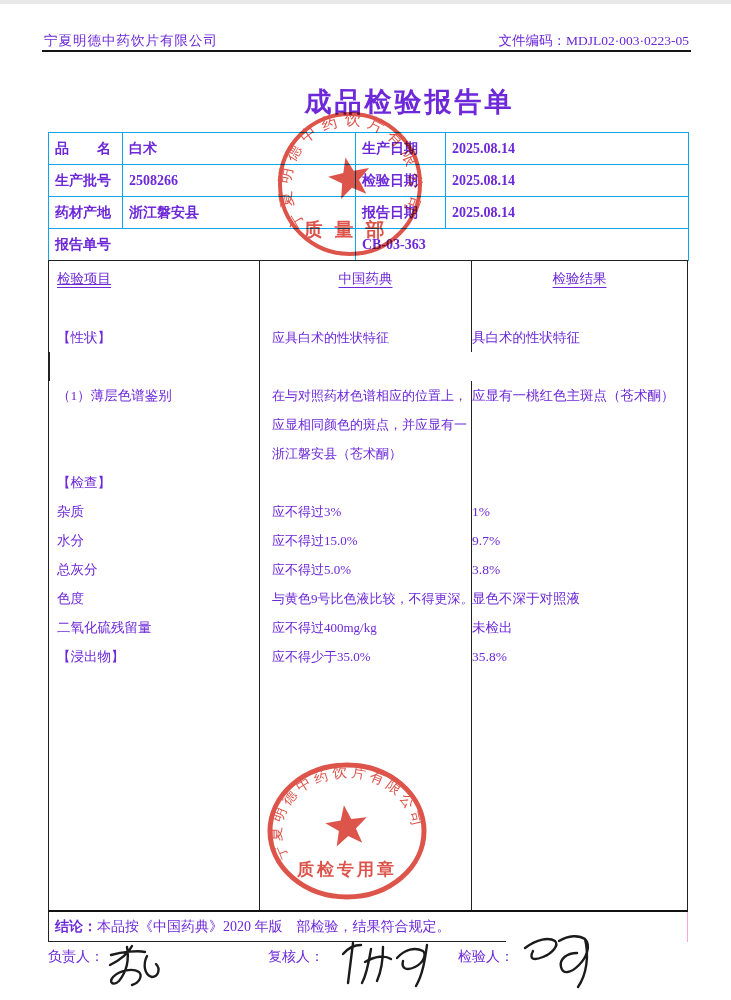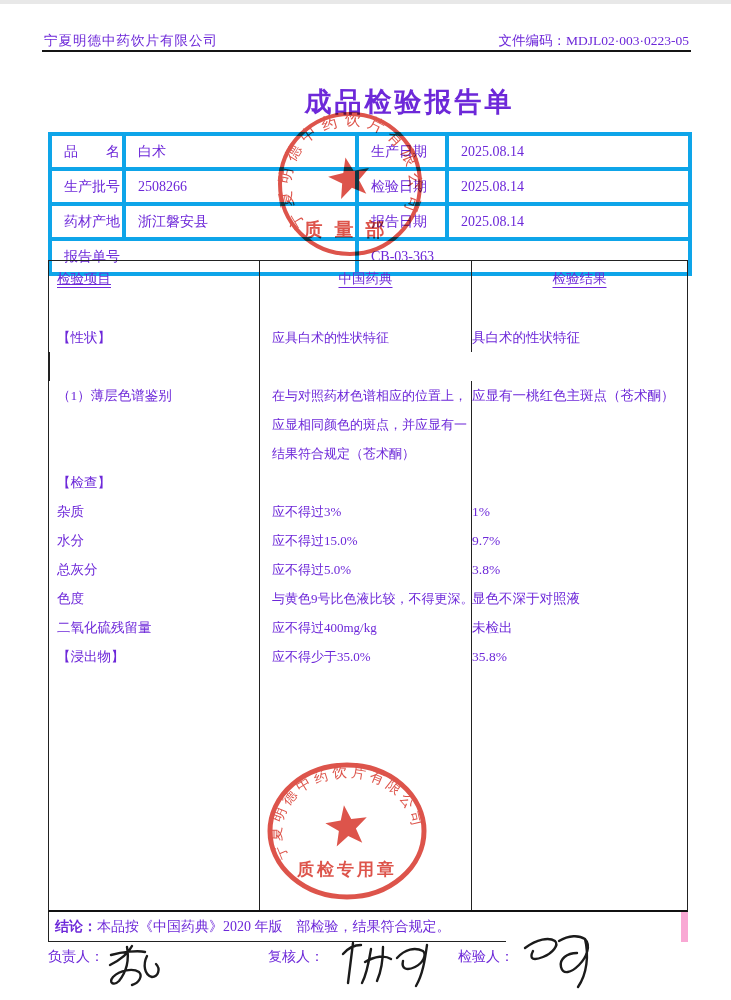--- a/index.html
+++ b/index.html
@@ -11,41 +11,41 @@
   
   .hdr-left{position:absolute;left:44px;top:28px;font-size:13.5px;letter-spacing:1px;}
   .hdr-right{position:absolute;right:42px;top:28px;font-size:13.5px;}
   .hdr-rule{position:absolute;left:42px;right:40px;top:46px;border-top:2px solid #151515;}
   
   .title{position:absolute;top:80px;left:0;width:100%;text-align:center;
          font-size:27px;font-weight:bold;letter-spacing:3px;padding-left:44px;}
   
   table.info{position:absolute;left:48px;top:128px;width:640px;border-collapse:collapse;
              table-layout:fixed;font-size:14px;}
-  table.info td{border:4px solid #0ea5e9;height:31px;padding:0 12px;white-space:nowrap;overflow:visible;}
+  table.info td{border:1px solid #0ea5e9;height:31px;padding:0 6px;white-space:nowrap;overflow:visible;font-weight:bold;}
   td.lbl{padding-left:10px;}
   
   .insp{position:absolute;left:48px;top:256px;width:640px;height:652px;box-sizing:border-box;
         border:1px solid #222;border-bottom:2px solid #111;display:flex;flex-direction:column;
         font-size:13.5px;}
   .irow{display:grid;grid-template-columns:210px 212px 216px;}
   .irow .cB,.irow .cC{border-left:1px solid #222;}
   .ihead{height:36px;}
   .ihead .cA{padding:9px 0 0 8px;text-decoration:underline;}
   .ihead .cB,.ihead .cC{padding-top:9px;text-align:center;}
   .ihead span{text-decoration:underline;text-underline-offset:4px;}
   .ispacer{height:26px;}
   .iline{height:29px;line-height:29px;}
   .iline .cA{padding-left:8px;white-space:nowrap;}
   .iline .cB{padding-left:12px;white-space:nowrap;font-size:13px;}
   .iline .cC{white-space:nowrap;}
   .ifill{flex:1;}
   
   .conclusion{position:absolute;left:48px;top:908px;width:640px;height:30px;box-sizing:border-box;
-              border-left:1px solid #222;border-right:7px solid #f9a8d4;
+              border-left:1px solid #222;border-right:1px solid #f9a8d4;
               font-size:14px;line-height:29px;padding-left:6px;white-space:nowrap;}
   .conclusion b{font-weight:bold;}
   .conc-underline{position:absolute;left:48px;top:937px;width:458px;border-top:1px solid #222;}
   
   .signs{position:absolute;left:0;top:940px;width:731px;height:60px;font-size:14px;}
   .sig-label{position:absolute;top:4px;}
   .sig-svg{position:absolute;}
   .sig-svg path{fill:none;stroke:#1b1b1b;stroke-width:2.4;stroke-linecap:round;stroke-linejoin:round;}
   
   .stamp{position:absolute;mix-blend-mode:multiply;opacity:.85;}
@@ -125,21 +125,21 @@
     </div>
 
     <div class="irow iline">
       <div class="cA"></div>
       <div class="cB">应显相同颜色的斑点，并应显有一</div>
       <div class="cC"></div>
     </div>
 
     <div class="irow iline">
       <div class="cA"></div>
-      <div class="cB">结果符合规定（苍术酮）</div>
+      <div class="cB">浙江磐安县（苍术酮）</div>
       <div class="cC"></div>
     </div>
 
     <div class="irow iline">
       <div class="cA">【检查】</div>
       <div class="cB"></div>
       <div class="cC"></div>
     </div>
 
     <div class="irow iline">

